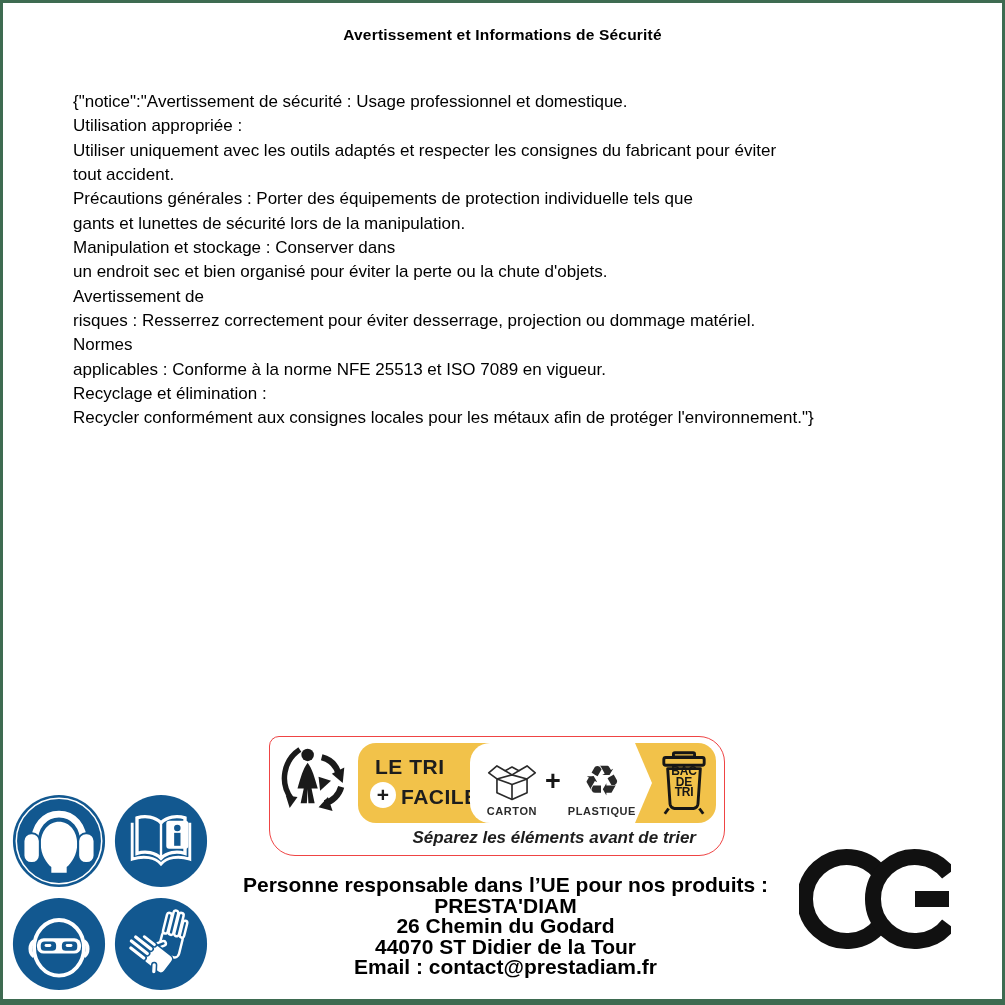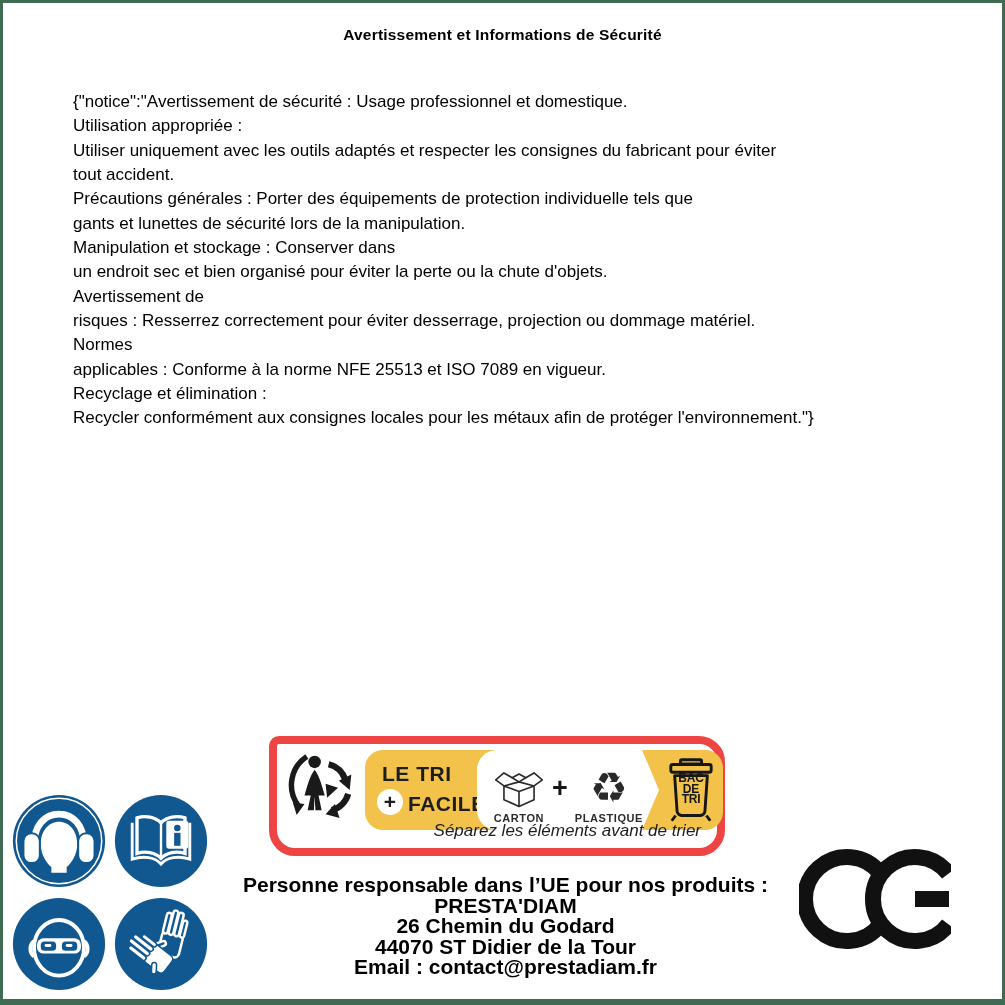--- a/index.html
+++ b/index.html
@@ -17,21 +17,21 @@
     font-size:17px;line-height:24.35px;white-space:pre;
   }
   
   .pictos{position:absolute;left:8px;top:790px;display:grid;
     grid-template-columns:98px 98px;grid-auto-rows:99px;column-gap:4px;row-gap:4px;}
   .picto{width:96px;height:96px;}
   
   .fr-label{position:absolute;left:269px;top:708px;font-size:13px;font-weight:bold;margin-top:24px;}
   .banner{
     position:absolute;left:266px;top:733px;width:456px;height:120px;box-sizing:border-box;
-    background:#fff;border:8px solid #ef4444;border-radius:10px 26px 26px 26px;
+    background:#fff;border:1px solid #ef4444;border-radius:10px 26px 26px 26px;
   }
   .triman{position:absolute;left:8px;top:7px;width:78px;height:78px;}
   .yellowband{position:absolute;left:88px;top:6px;width:358px;height:80px;
     background:#F2C24A;border-radius:18px;}
   .tritab{position:absolute;left:0;top:0;width:112px;height:100%;color:#1d1d1d;}
   .letri{position:absolute;left:17px;top:12px;font-size:21px;font-weight:800;letter-spacing:.5px;}
   .plus-circle{position:absolute;left:12px;top:39px;width:26px;height:26px;border-radius:50%;
     background:#fff;display:flex;align-items:center;justify-content:center;
     font-size:21px;font-weight:800;color:#1d1d1d;}
   .facile{position:absolute;left:43px;top:42px;font-size:21px;font-weight:800;letter-spacing:.5px;}
@@ -44,21 +44,21 @@
   .material{display:flex;flex-direction:column;align-items:center;}
   .material .iconbox{height:46px;display:flex;align-items:center;justify-content:center;}
   .material .mlabel{font-size:11px;font-weight:bold;letter-spacing:.6px;color:#2a2a2a;margin-top:1px;text-align:right;}
   .recy-glyph{font-size:42px;line-height:42px;color:#2a2a2a;font-family:"DejaVu Sans",sans-serif;}
   .plus-mid{font-size:27px;font-weight:800;color:#161616;margin-bottom:20px;}
   .binzone{position:absolute;left:294px;right:0;top:0;bottom:0;
     display:flex;align-items:center;justify-content:center;}
   .bin{position:relative;width:50px;height:64px;}
   .bin-text{position:absolute;left:0;top:15px;width:100%;text-align:center;
     font-size:12px;line-height:10.5px;font-weight:800;color:#161616;letter-spacing:-.2px;}
-  .caption{position:absolute;right:16px;bottom:7px;font-size:17px;font-weight:normal;
+  .caption{position:absolute;right:28px;bottom:7px;font-size:17px;font-weight:bold;
     font-style:italic;color:#1d1d1d;}
   
   .resp{position:absolute;left:230px;top:872px;width:545px;text-align:center;
     font-size:21px;font-weight:bold;line-height:20.5px;}
   
   .ce{position:absolute;left:796px;top:845px;width:152px;height:102px;}
 </style>
 </head>
 <body>
 

